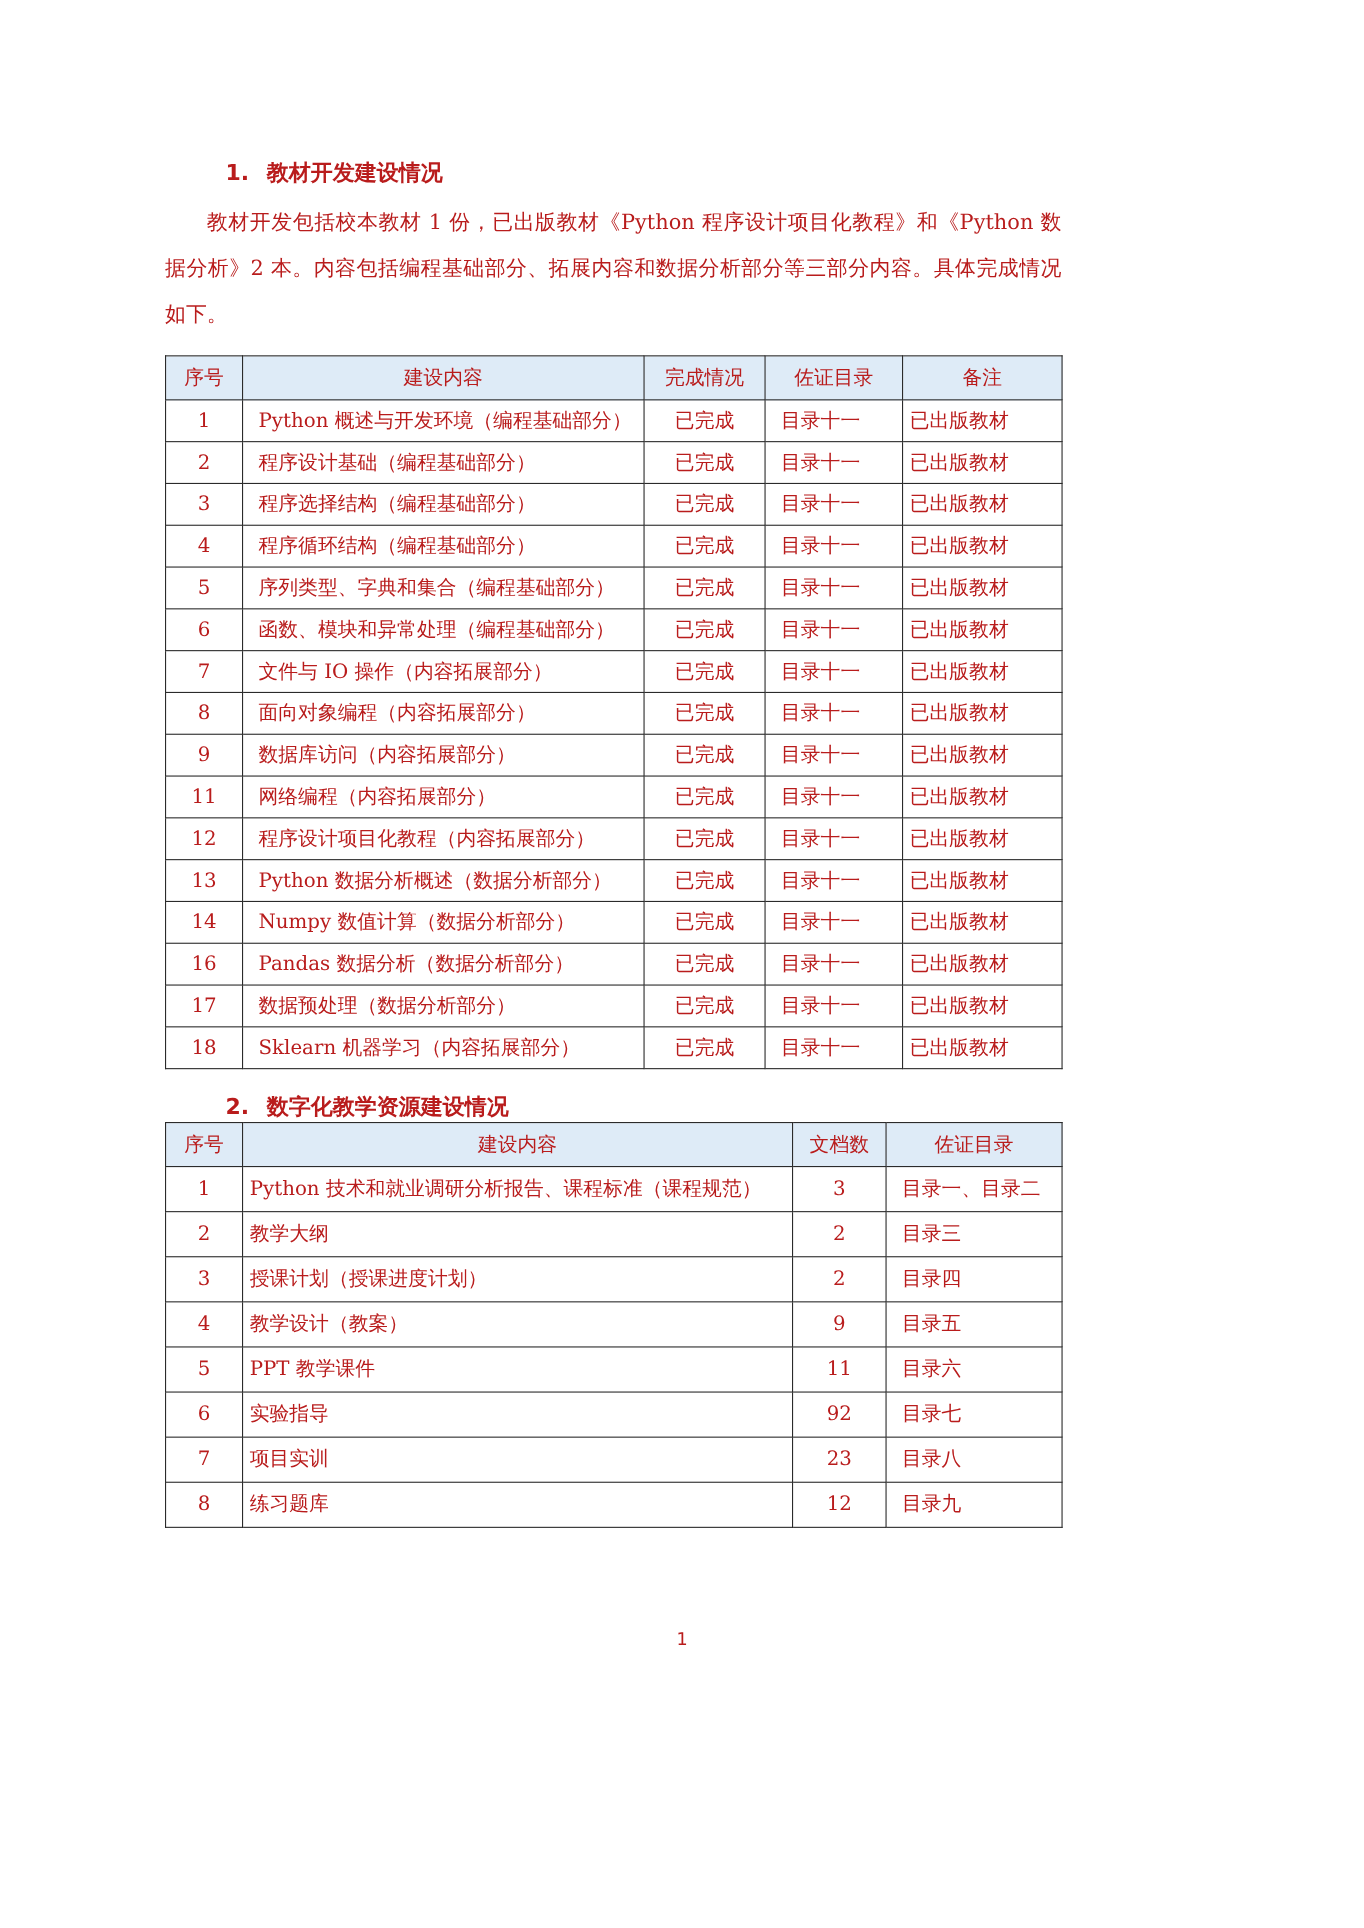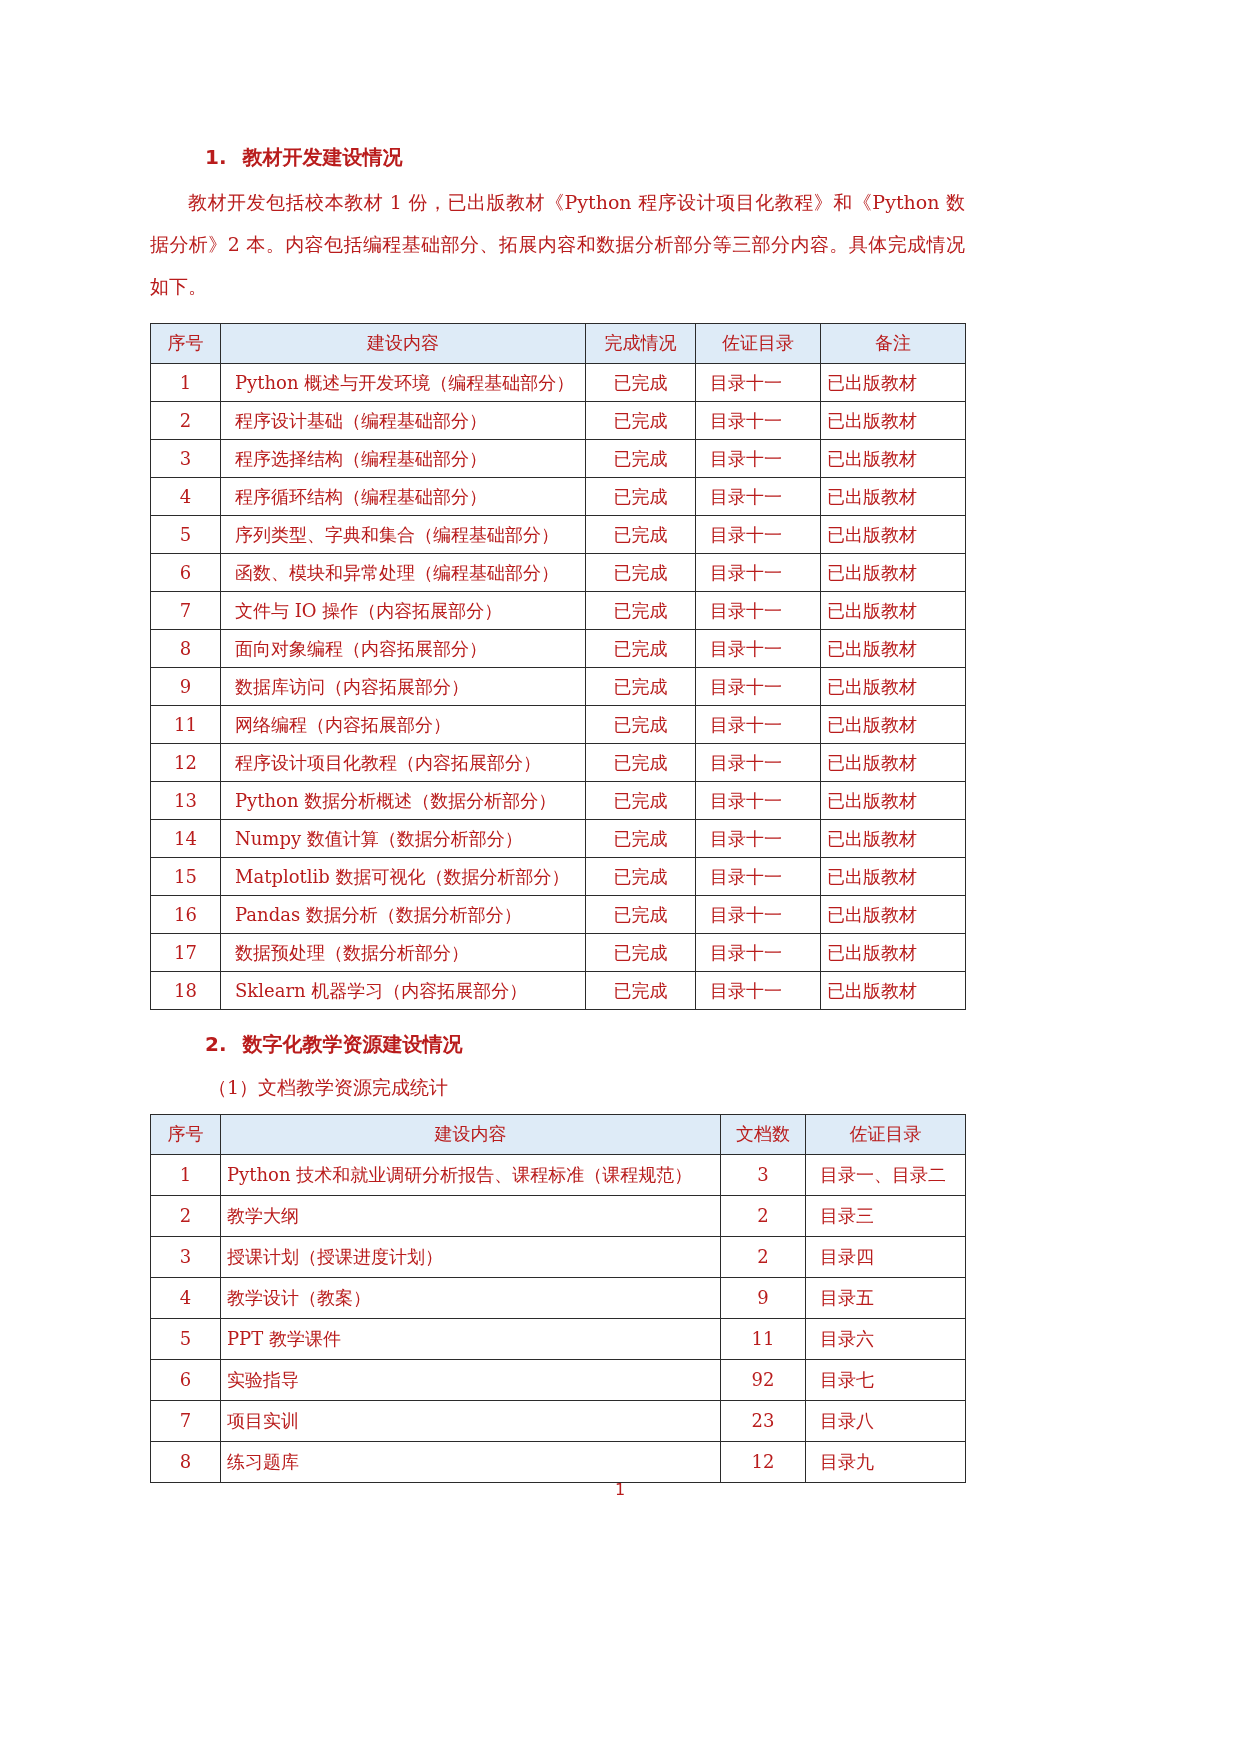--- a/index.html
+++ b/index.html
@@ -17,21 +17,21 @@
   .heading .ht { margin-left:16px; }
   .para {
     font-size:19px; line-height:42px; text-align:justify;
     text-indent:2em; margin:10px 0 16px 0;
   }
   .subheading {
     font-size:19px; margin:14px 0 12px 58px; line-height:30px;
   }
   table { border-collapse:collapse; width:815px; table-layout:fixed; font-size:18px; }
   th, td { border:1px solid #2b2b2b; padding:4px 6px; vertical-align:middle; line-height:24px; }
-  thead th { background:#deebf7; font-weight:normal; text-align:center; height:40px;font-family:Liberation Mono, monospace; }
+  thead th { background:#deebf7; font-weight:normal; text-align:center; height:40px; }
   tbody td { height:38px; }
 
   
   .t1 .col0 { width:70px;  text-align:center; }
   .t1 .col1 { width:365px; text-align:left; padding-left:14px; }
   .t1 .col2 { width:110px; text-align:center; }
   .t1 .col3 { width:125px; text-align:left; padding-left:14px; }
   .t1 .col4 { width:145px; }
   .t1 thead .col1, .t1 thead .col3 { text-align:center; padding-left:6px; }
 
@@ -155,27 +155,20 @@
           <td class="col4">已出版教材</td>
         </tr>
         <tr>
           <td class="col0">14</td>
           <td class="col1">Numpy 数值计算（数据分析部分）</td>
           <td class="col2">已完成</td>
           <td class="col3">目录十一</td>
           <td class="col4">已出版教材</td>
         </tr>
         <tr>
-          <td class="col0">15</td>
-          <td class="col1">Matplotlib 数据可视化（数据分析部分）</td>
-          <td class="col2">已完成</td>
-          <td class="col3">目录十一</td>
-          <td class="col4">已出版教材</td>
-        </tr>
-        <tr>
           <td class="col0">16</td>
           <td class="col1">Pandas 数据分析（数据分析部分）</td>
           <td class="col2">已完成</td>
           <td class="col3">目录十一</td>
           <td class="col4">已出版教材</td>
         </tr>
         <tr>
           <td class="col0">17</td>
           <td class="col1">数据预处理（数据分析部分）</td>
           <td class="col2">已完成</td>
@@ -187,21 +180,20 @@
           <td class="col1">Sklearn 机器学习（内容拓展部分）</td>
           <td class="col2">已完成</td>
           <td class="col3">目录十一</td>
           <td class="col4">已出版教材</td>
         </tr>
       </tbody>
   </table>
 
   <h3 class="heading section2"><span>2.</span><span class="ht">数字化教学资源建设情况</span></h3>
 
-  <p class="subheading">（1）文档教学资源完成统计</p>
 
   <table class="t2">
     <thead>
       <tr>
           <th class="col0">序号</th>
           <th class="col1">建设内容</th>
           <th class="col2">文档数</th>
           <th class="col3">佐证目录</th>
         </tr>
     </thead>

